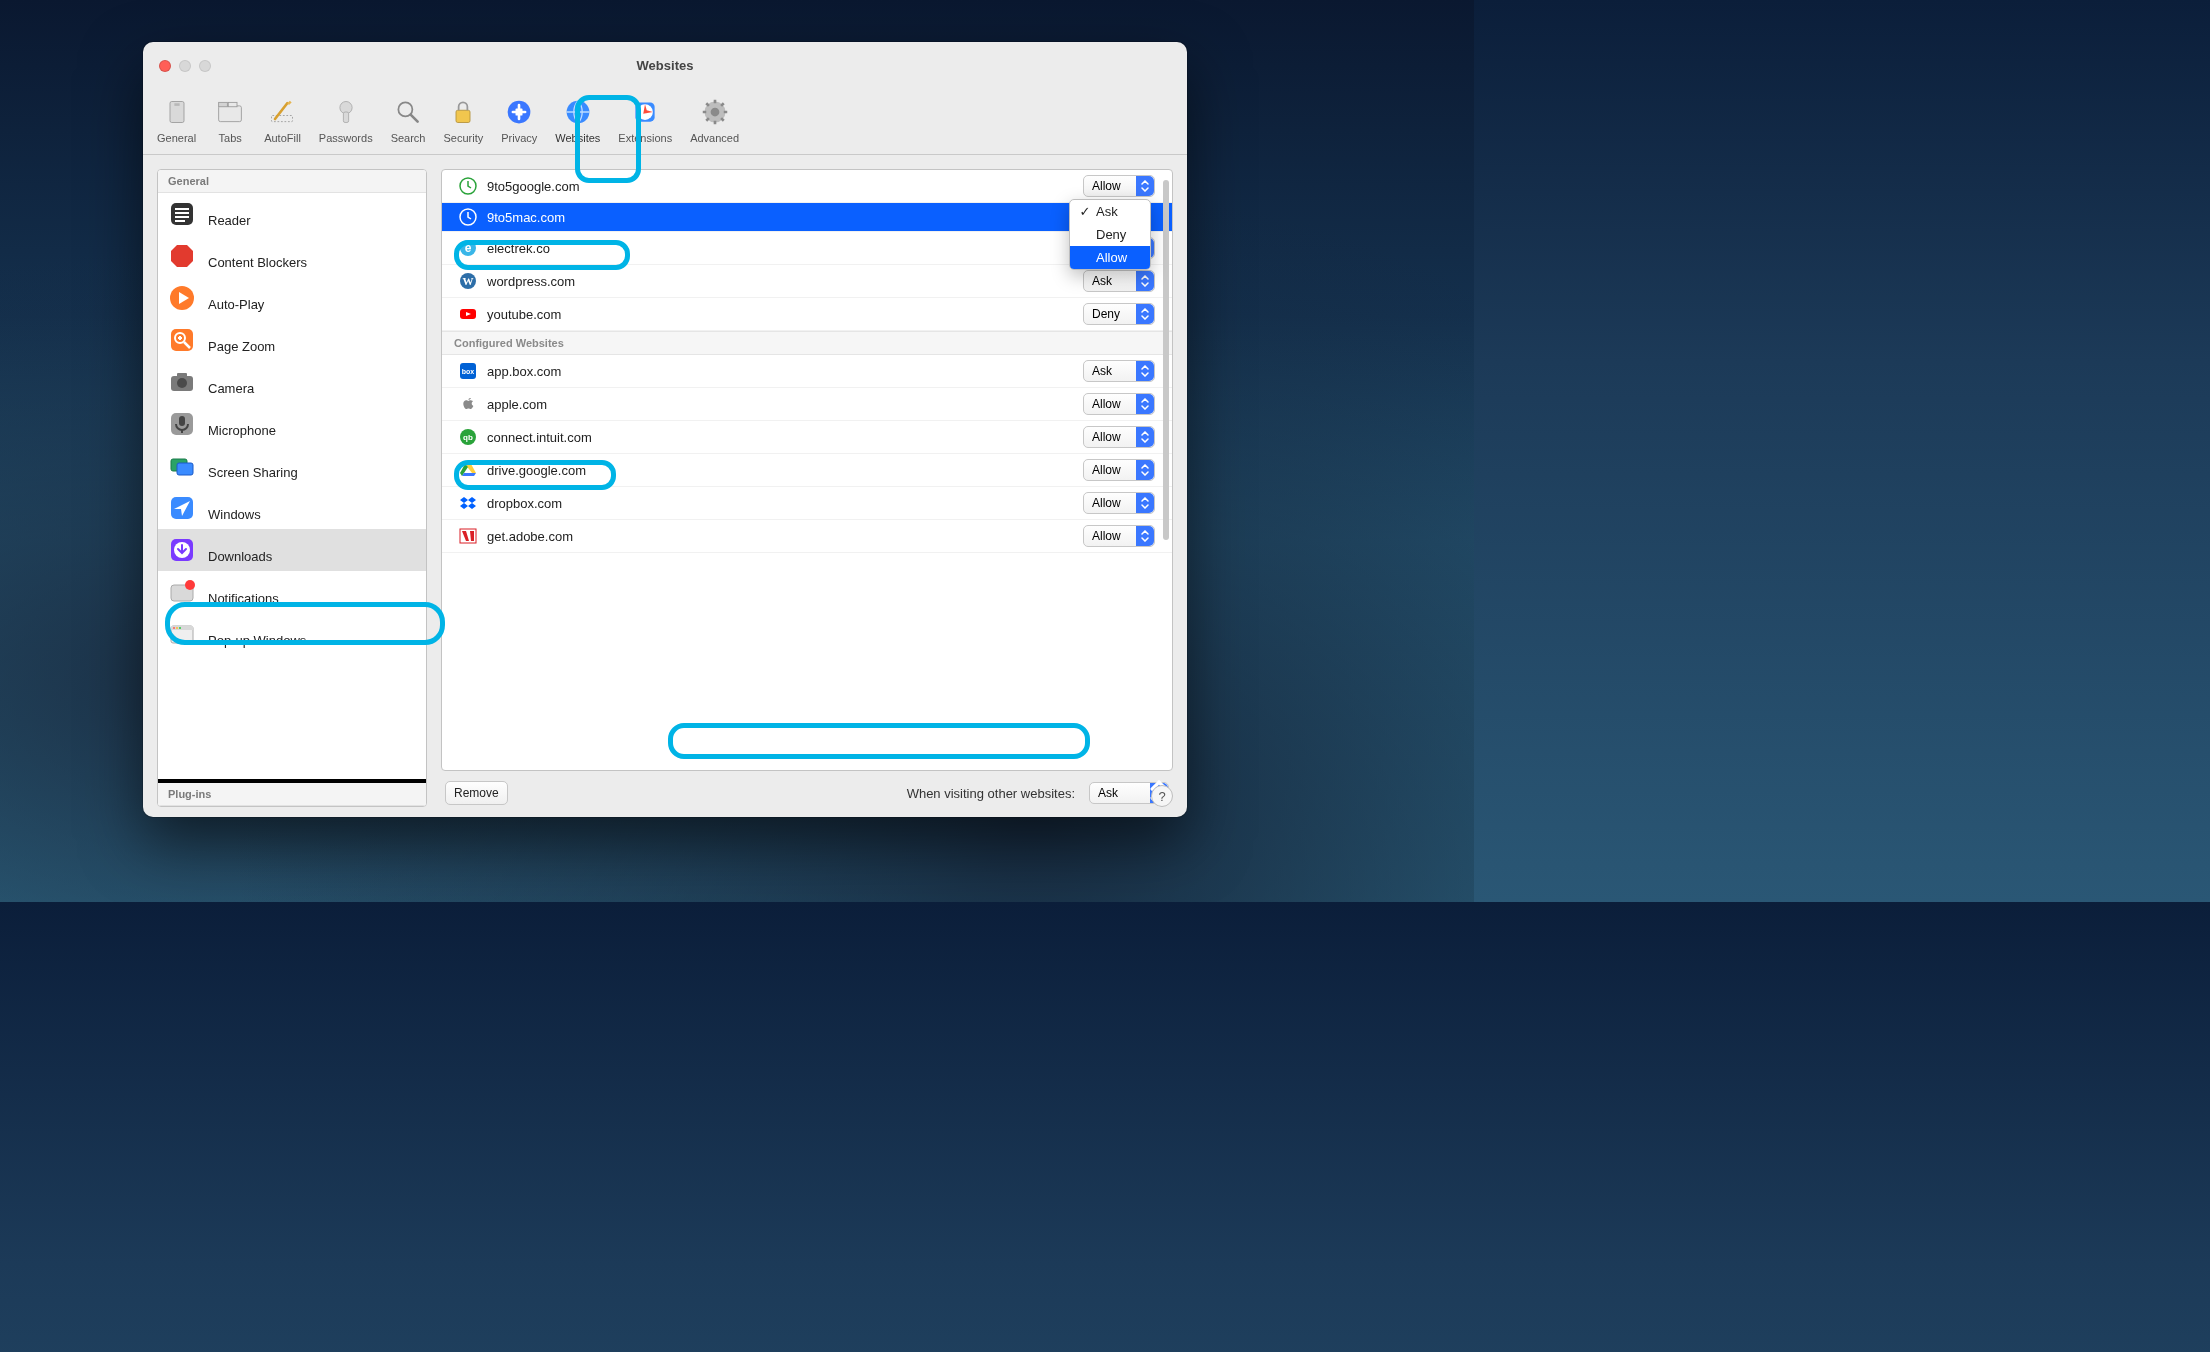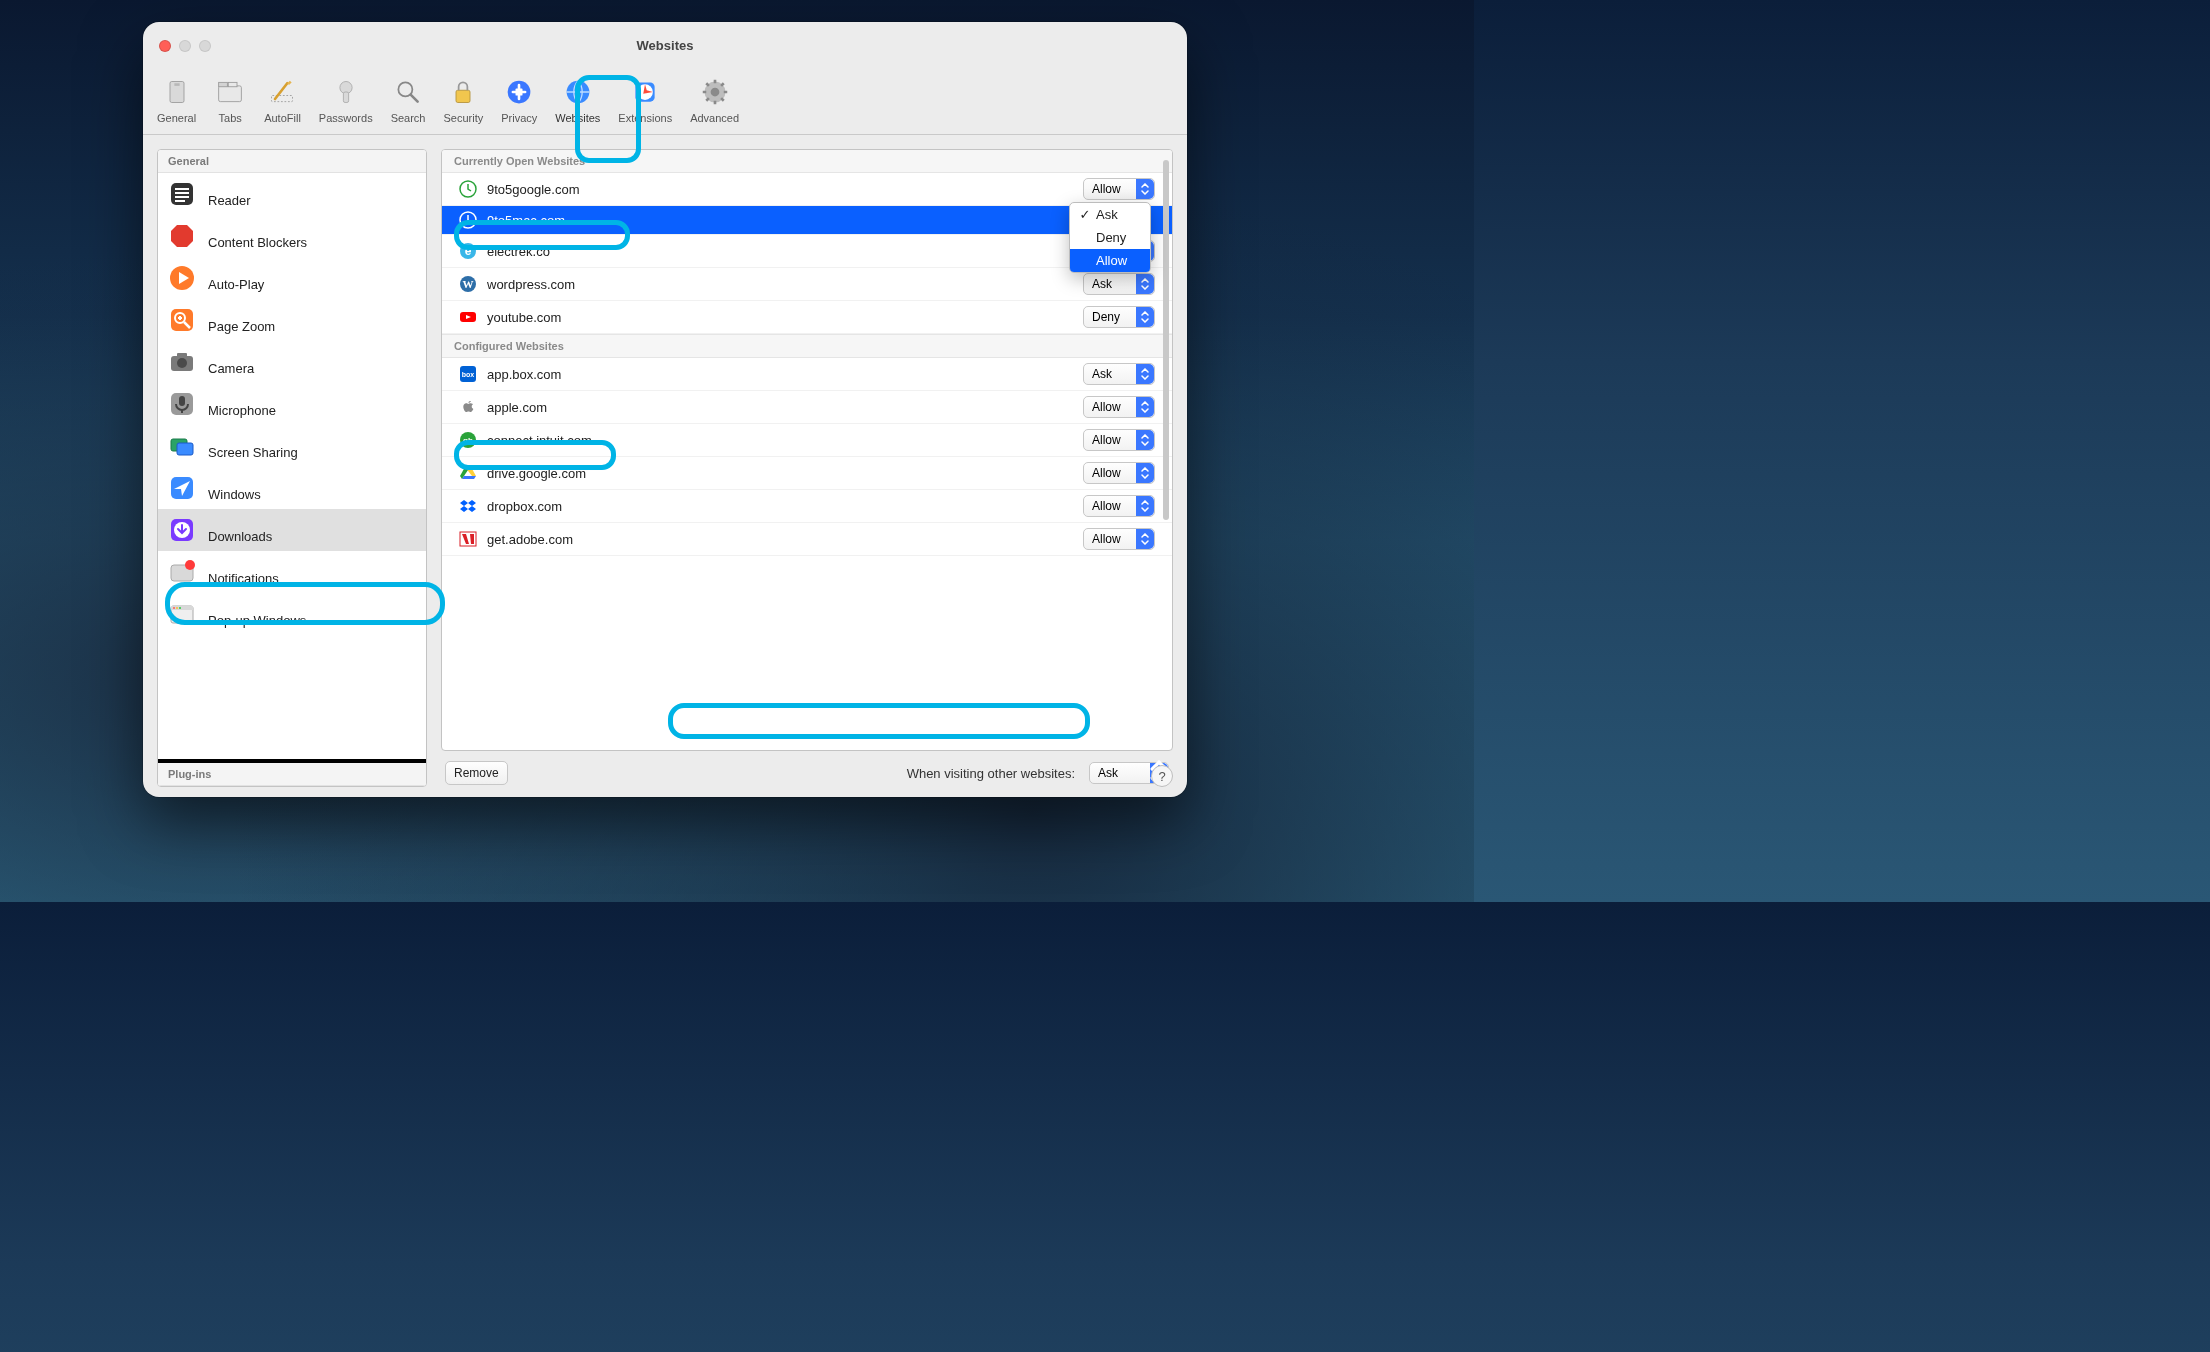--- a/index.html
+++ b/index.html
@@ -7,22 +7,22 @@
     font-family: -apple-system, "Helvetica Neue", Helvetica, Arial, sans-serif;
     background: linear-gradient(180deg,#0b1e3a 0%,#1c3a58 40%,#2a5775 100%);
     width: 1474px; height: 902px; overflow: hidden; position: relative;
   }
   .desktop-bg { position:absolute; inset:0; background:
     radial-gradient(ellipse at 70% 90%, rgba(20,35,55,0.9) 0%, transparent 55%),
     radial-gradient(ellipse at 15% 75%, rgba(25,40,60,0.85) 0%, transparent 45%),
     linear-gradient(180deg,#0a1830 0%,#14304d 35%,#245371 60%,#2e6785 100%);
   }
   .window {
-    position:absolute; left:143px; top:22px; width:1044px; height:775px;
-    background:#ececec; border-radius:16px; box-shadow:0 25px 60px rgba(0,0,0,0.55),0 0 0 1px rgba(0,0,0,0.15);
+    position:absolute; left:143px; top:42px; width:1044px; height:775px;
+    background:#ececec; border-radius:10px; box-shadow:0 25px 60px rgba(0,0,0,0.55),0 0 0 1px rgba(0,0,0,0.15);
     overflow:hidden; display:flex; flex-direction:column;
   }
   .titlebar { height:48px; display:flex; align-items:center; padding:0 16px; position:relative; border-bottom:1px solid rgba(0,0,0,0); }
   .traffic { display:flex; gap:8px; }
   .traffic span { width:12px;height:12px;border-radius:50%; }
   .traffic .red{background:#ff5f57;border:1px solid rgba(0,0,0,0.15);}
   .traffic .yellow{background:#d8d8d8;border:1px solid rgba(0,0,0,0.08);}
   .traffic .green{background:#d8d8d8;border:1px solid rgba(0,0,0,0.08);}
   .title { position:absolute; left:0; right:0; text-align:center; font-size:13px; color:#444; font-weight:600; pointer-events:none;}
   .toolbar { display:flex; gap:14px; padding:4px 12px 8px 12px; border-bottom:1px solid #c9c9c9;}
@@ -315,21 +315,20 @@
             </span>
             <span class="sb-lbl">Pop-up Windows</span>
           </div>
         </div>
       <div class="sb-section-title" style="border-top:4px solid #000000;">Plug-ins</div>
     </div>
 
     <div class="main">
       <div class="site-pane">
         <div class="site-list" id="site-list">
-            <div class="grp-hdr">Currently Open Websites</div>
             <div class="row">
               <span class="favi">
                 <svg viewBox="0 0 18 18">
                   <circle cx="9" cy="9" r="8" fill="none" stroke="#2aa33a" stroke-width="1.5"></circle>
                   <path d="M9 4 v5 l3 2" stroke="#2aa33a" stroke-width="1.5" fill="none"></path>
                 </svg>
               </span>
               <span class="domain">9to5google.com</span>
               <div class="perm">
                 <div class="select">

